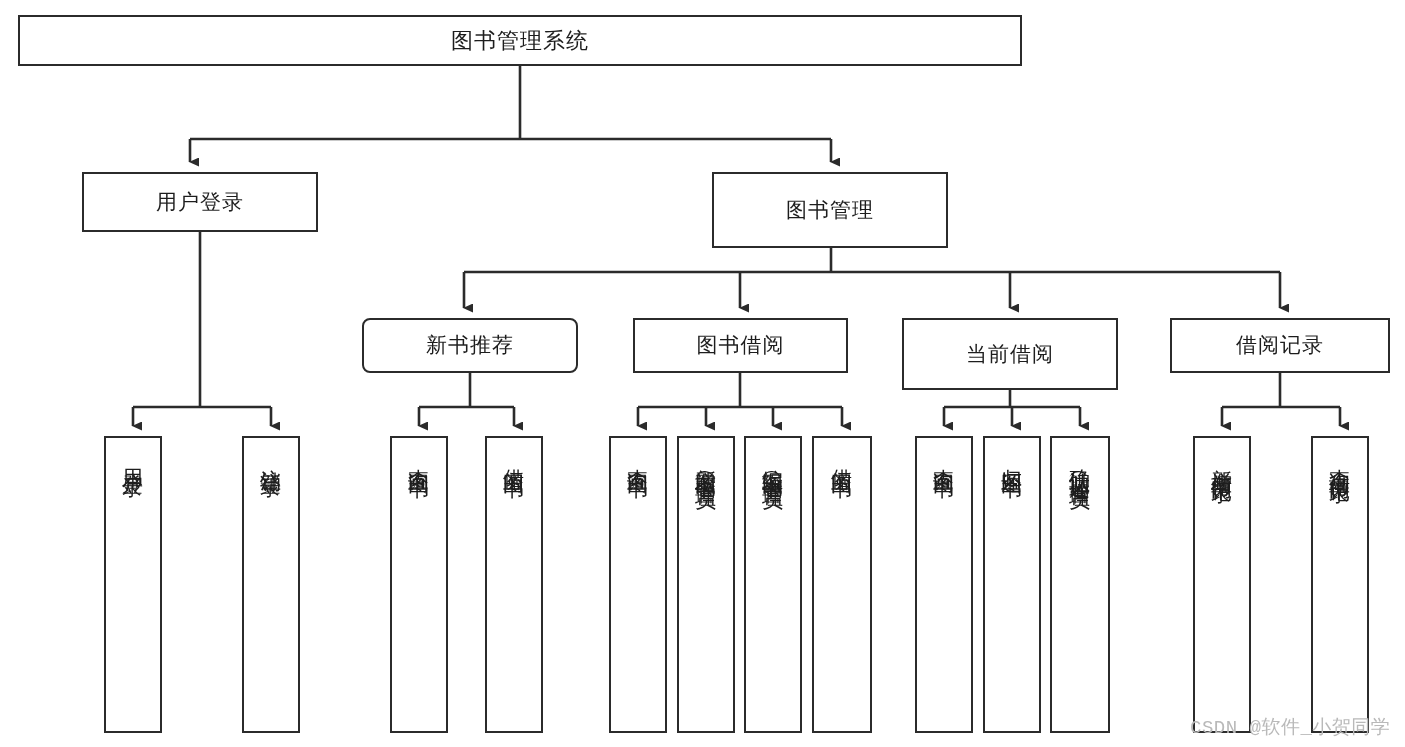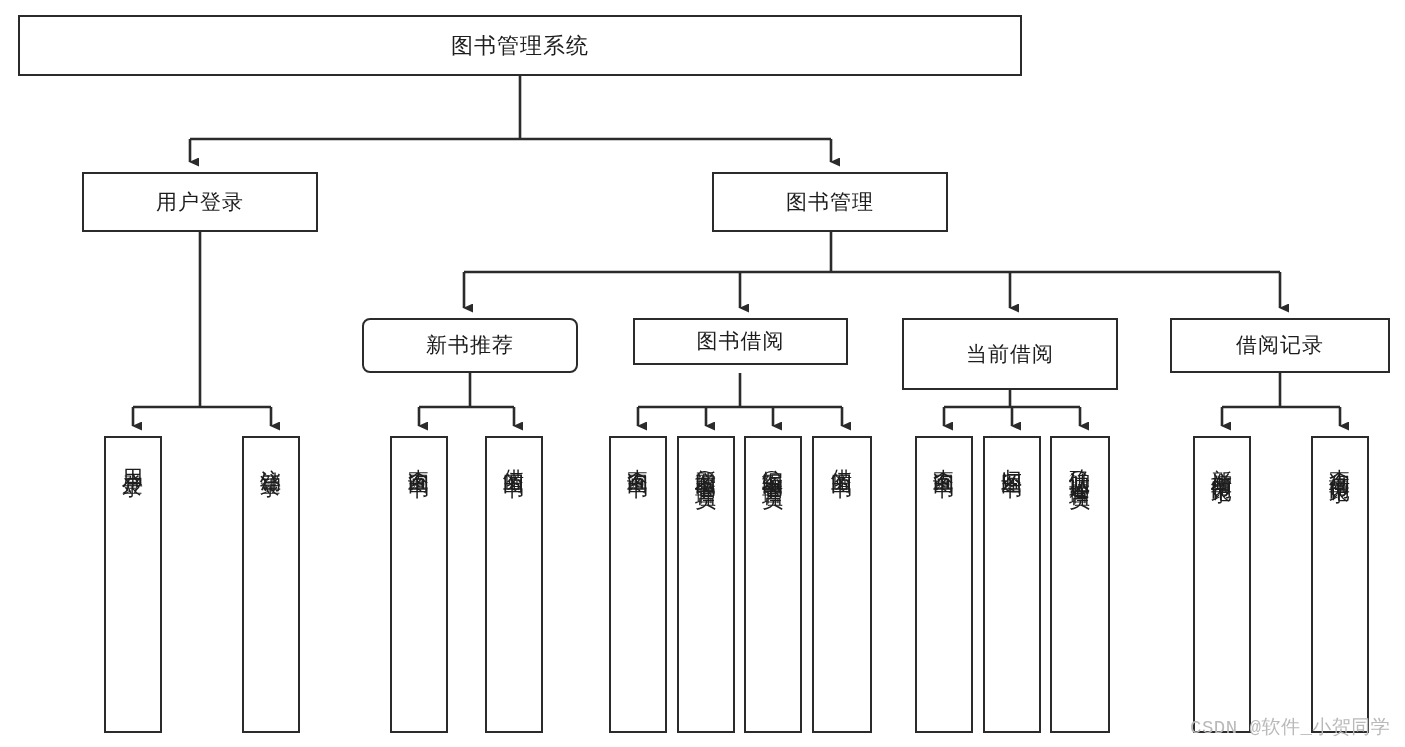--- a/index.html
+++ b/index.html
@@ -120,35 +120,35 @@
       <path d="M1012,407 L1012,426" marker-end="url(#arrow)"></path>
       <path d="M1080,407 L1080,426" marker-end="url(#arrow)"></path>
 
       <path d="M1280,373 L1280,407"></path>
       <path d="M1222,407 L1340,407"></path>
       <path d="M1222,407 L1222,426" marker-end="url(#arrow)"></path>
       <path d="M1340,407 L1340,426" marker-end="url(#arrow)"></path>
     </g>
   </svg>
 
-  <div class="node root" style="left:18px; top:15px; width:1004px; height:61px;">
+  <div class="node root" style="left:18px; top:15px; width:1004px; height:51px;">
     <span class="label">图书管理系统</span>
   </div>
 
   <div class="node" style="left:82px; top:172px; width:236px; height:60px;">
     <span class="label">用户登录</span>
   </div>
-  <div class="node" style="left:712px; top:172px; width:236px; height:60px;">
+  <div class="node" style="left:712px; top:172px; width:236px; height:76px;">
     <span class="label">图书管理</span>
   </div>
 
   <div class="node" style="left:362px; top:318px; width:216px; height:55px;border-radius:8px;">
     <span class="label">新书推荐</span>
   </div>
-  <div class="node" style="left:633px; top:318px; width:215px; height:47px;">
+  <div class="node" style="left:633px; top:318px; width:215px; height:55px;">
     <span class="label">图书借阅</span>
   </div>
   <div class="node" style="left:902px; top:318px; width:216px; height:72px;">
     <span class="label">当前借阅</span>
   </div>
   <div class="node" style="left:1170px; top:318px; width:220px; height:55px;">
     <span class="label">借阅记录</span>
   </div>
 
   <div class="node leaf" style="left:104px; top:436px; width:58px; height:297px;">

